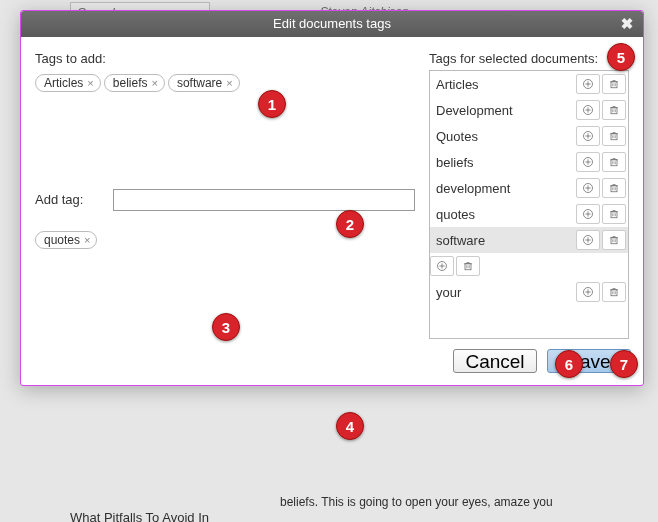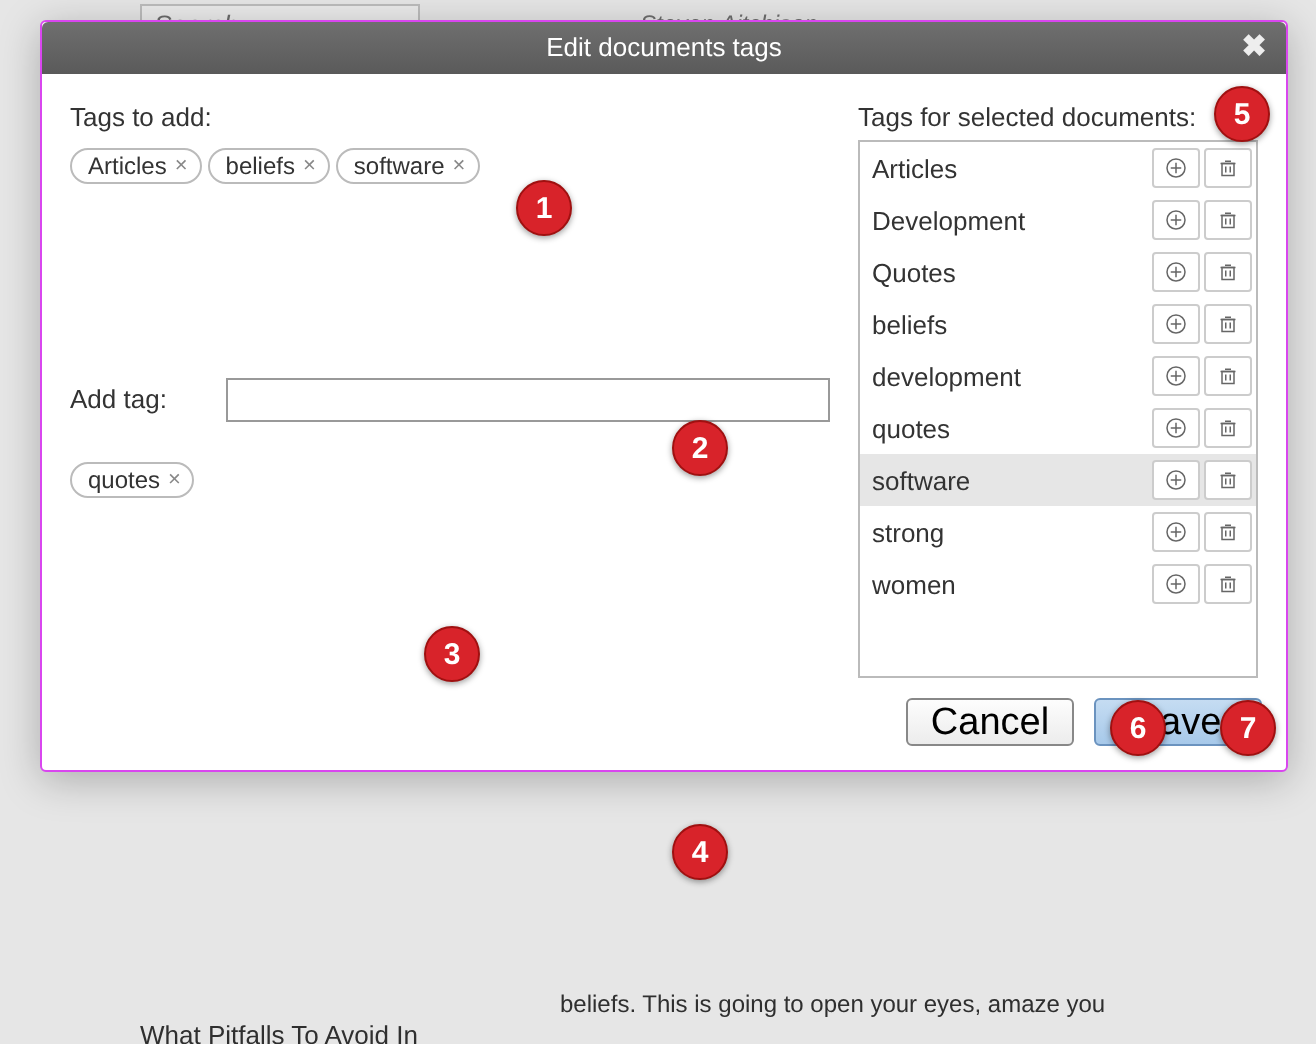--- a/index.html
+++ b/index.html
@@ -384,40 +384,39 @@
                 <svg viewBox="0 0 16 16">
                   <rect x="4" y="5" width="8" height="8" fill="none" stroke="currentColor" stroke-width="1"></rect>
                   <line x1="3" y1="5" x2="13" y2="5" stroke="currentColor" stroke-width="1"></line>
                   <line x1="6" y1="3.5" x2="10" y2="3.5" stroke="currentColor" stroke-width="1"></line>
                   <line x1="6.5" y1="7" x2="6.5" y2="11" stroke="currentColor" stroke-width="1"></line>
                   <line x1="9.5" y1="7" x2="9.5" y2="11" stroke="currentColor" stroke-width="1"></line>
                 </svg>
               </span>
             </div>
             <div class="tagrow">
-              <span class="name">strong</span>
-              <span class="btn">
-                <svg viewBox="0 0 16 16">
-                  <circle cx="8" cy="8" r="6" fill="none" stroke="currentColor" stroke-width="1"></circle>
-                  <line x1="8" y1="4.5" x2="8" y2="11.5" stroke="currentColor" stroke-width="1"></line>
-                  <line x1="4.5" y1="8" x2="11.5" y2="8" stroke="currentColor" stroke-width="1"></line>
-                </svg>
-              </span>
-              <span class="btn">
-                <svg viewBox="0 0 16 16">
-                  <rect x="4" y="5" width="8" height="8" fill="none" stroke="currentColor" stroke-width="1"></rect>
-                  <line x1="3" y1="5" x2="13" y2="5" stroke="currentColor" stroke-width="1"></line>
-                  <line x1="6" y1="3.5" x2="10" y2="3.5" stroke="currentColor" stroke-width="1"></line>
-                  <line x1="6.5" y1="7" x2="6.5" y2="11" stroke="currentColor" stroke-width="1"></line>
-                  <line x1="9.5" y1="7" x2="9.5" y2="11" stroke="currentColor" stroke-width="1"></line>
-                </svg>
-              </span>
-            </div>
-            <div class="tagrow">
-              <span class="name">women</span>
+              <span class="btn">
+                <svg viewBox="0 0 16 16">
+                  <circle cx="8" cy="8" r="6" fill="none" stroke="currentColor" stroke-width="1"></circle>
+                  <line x1="8" y1="4.5" x2="8" y2="11.5" stroke="currentColor" stroke-width="1"></line>
+                  <line x1="4.5" y1="8" x2="11.5" y2="8" stroke="currentColor" stroke-width="1"></line>
+                </svg>
+              </span>
+              <span class="btn">
+                <svg viewBox="0 0 16 16">
+                  <rect x="4" y="5" width="8" height="8" fill="none" stroke="currentColor" stroke-width="1"></rect>
+                  <line x1="3" y1="5" x2="13" y2="5" stroke="currentColor" stroke-width="1"></line>
+                  <line x1="6" y1="3.5" x2="10" y2="3.5" stroke="currentColor" stroke-width="1"></line>
+                  <line x1="6.5" y1="7" x2="6.5" y2="11" stroke="currentColor" stroke-width="1"></line>
+                  <line x1="9.5" y1="7" x2="9.5" y2="11" stroke="currentColor" stroke-width="1"></line>
+                </svg>
+              </span>
+            </div>
+            <div class="tagrow">
+              <span class="name">your</span>
               <span class="btn">
                 <svg viewBox="0 0 16 16">
                   <circle cx="8" cy="8" r="6" fill="none" stroke="currentColor" stroke-width="1"></circle>
                   <line x1="8" y1="4.5" x2="8" y2="11.5" stroke="currentColor" stroke-width="1"></line>
                   <line x1="4.5" y1="8" x2="11.5" y2="8" stroke="currentColor" stroke-width="1"></line>
                 </svg>
               </span>
               <span class="btn">
                 <svg viewBox="0 0 16 16">
                   <rect x="4" y="5" width="8" height="8" fill="none" stroke="currentColor" stroke-width="1"></rect>

